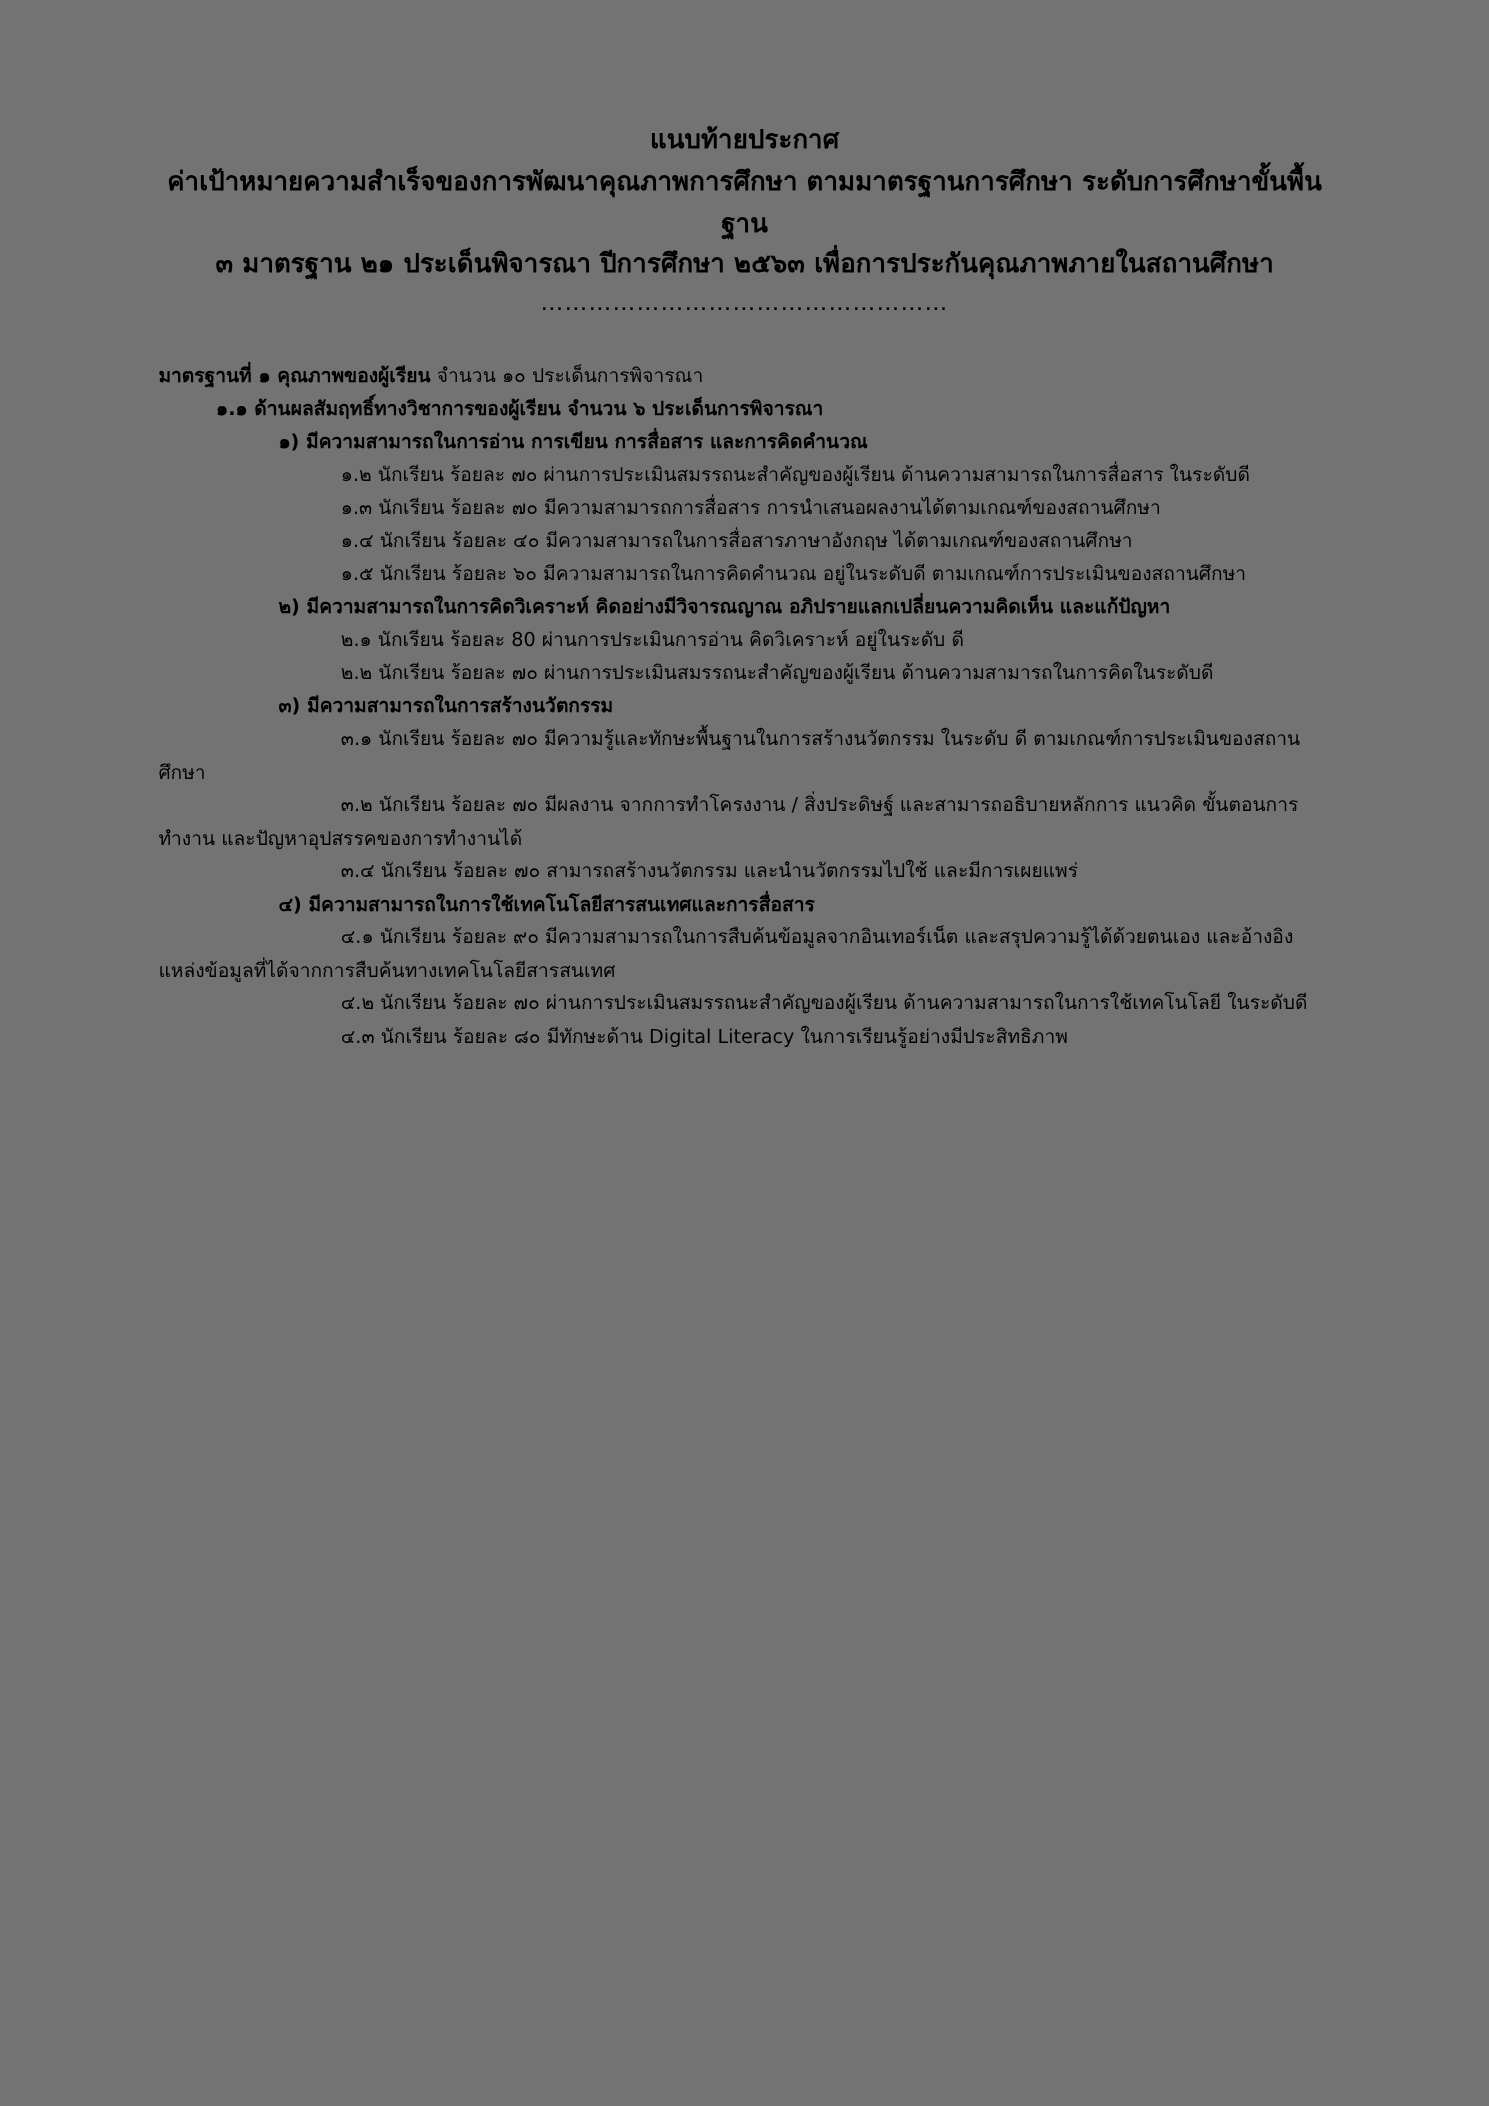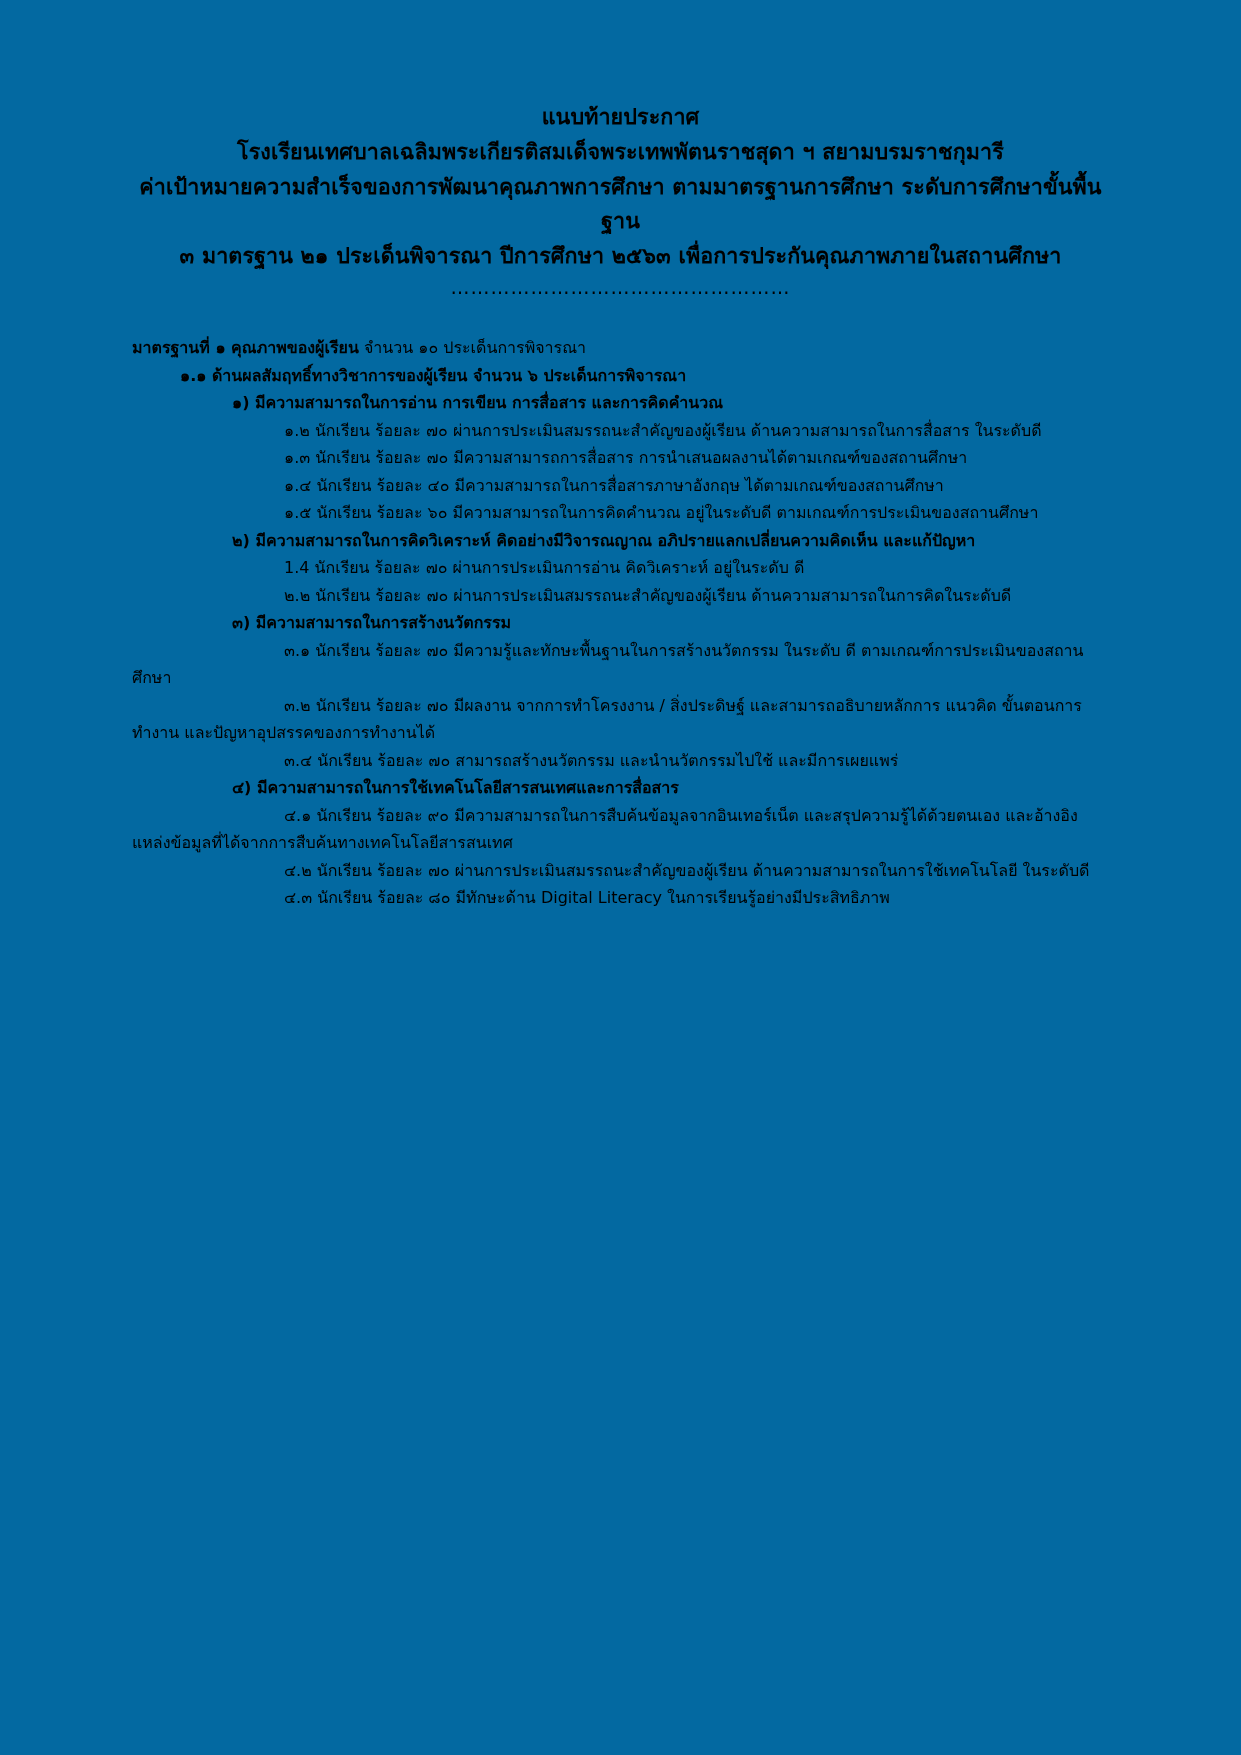--- a/index.html
+++ b/index.html
@@ -8,21 +8,21 @@
     background: #ffffff;
   }
   body {
     font-family: "DejaVu Sans", sans-serif;
     color: #000000;
   }
   .page {
     position: relative;
     width: 1241px;
     height: 1755px;
-    background: #0369a1;
+    background: #737373;
     box-sizing: border-box;
     padding: 100px 132px 0 132px;
     overflow: hidden;
   }
   .doc-header {
     text-align: center;
   }
   .doc-header .hline {
     font-weight: bold;
     font-size: 21.5px;
@@ -67,40 +67,39 @@
     text-indent: 152px;
   }
 </style>
 </head>
 <body>
 
 <div class="page">
 
   <div class="doc-header">
     <p class="hline">แนบท้ายประกาศ</p>
-    <p class="hline">โรงเรียนเทศบาลเฉลิมพระเกียรติสมเด็จพระเทพพัตนราชสุดา ฯ สยามบรมราชกุมารี</p>
     <p class="hline">ค่าเป้าหมายความสำเร็จของการพัฒนาคุณภาพการศึกษา ตามมาตรฐานการศึกษา ระดับการศึกษาขั้นพื้นฐาน</p>
     <p class="hline">๓ มาตรฐาน  ๒๑ ประเด็นพิจารณา ปีการศึกษา ๒๕๖๓ เพื่อการประกันคุณภาพภายในสถานศึกษา</p>
     <p class="dots">……………………………………………</p>
   </div>
 
   <div class="body-block">
 
     <p class="lvl0"><span>มาตรฐานที่  ๑  คุณภาพของผู้เรียน</span><span class="norm">  จำนวน ๑๐ ประเด็นการพิจารณา</span></p>
 
     <p class="lvl1"><span>๑.๑ ด้านผลสัมฤทธิ์ทางวิชาการของผู้เรียน</span><span class="norm">  จำนวน ๖ ประเด็นการพิจารณา</span></p>
 
     <p class="lvl2">๑)  มีความสามารถในการอ่าน การเขียน การสื่อสาร และการคิดคำนวณ</p>
     <p class="lvl3">๑.๒ นักเรียน ร้อยละ ๗๐ ผ่านการประเมินสมรรถนะสำคัญของผู้เรียน ด้านความสามารถในการสื่อสาร ในระดับดี</p>
     <p class="lvl3">๑.๓ นักเรียน ร้อยละ ๗๐ มีความสามารถการสื่อสาร การนำเสนอผลงานได้ตามเกณฑ์ของสถานศึกษา</p>
     <p class="lvl3">๑.๔ นักเรียน ร้อยละ ๔๐ มีความสามารถในการสื่อสารภาษาอังกฤษ ได้ตามเกณฑ์ของสถานศึกษา</p>
     <p class="lvl3">๑.๕ นักเรียน ร้อยละ ๖๐ มีความสามารถในการคิดคำนวณ อยู่ในระดับดี ตามเกณฑ์การประเมินของสถานศึกษา</p>
 
     <p class="lvl2">๒)  มีความสามารถในการคิดวิเคราะห์ คิดอย่างมีวิจารณญาณ อภิปรายแลกเปลี่ยนความคิดเห็น และแก้ปัญหา</p>
-    <p class="lvl3">1.4 นักเรียน ร้อยละ ๗๐ ผ่านการประเมินการอ่าน คิดวิเคราะห์ อยู่ในระดับ ดี</p>
+    <p class="lvl3">๒.๑ นักเรียน ร้อยละ 80 ผ่านการประเมินการอ่าน คิดวิเคราะห์ อยู่ในระดับ ดี</p>
     <p class="lvl3">๒.๒ นักเรียน ร้อยละ ๗๐ ผ่านการประเมินสมรรถนะสำคัญของผู้เรียน ด้านความสามารถในการคิดในระดับดี</p>
 
     <p class="lvl2">๓)  มีความสามารถในการสร้างนวัตกรรม</p>
     <p class="lvl3">๓.๑ นักเรียน ร้อยละ ๗๐ มีความรู้และทักษะพื้นฐานในการสร้างนวัตกรรม ในระดับ ดี ตามเกณฑ์การประเมินของสถานศึกษา</p>
     <p class="lvl3">๓.๒ นักเรียน ร้อยละ ๗๐ มีผลงาน จากการทำโครงงาน / สิ่งประดิษฐ์   และสามารถอธิบายหลักการ แนวคิด ขั้นตอนการทำงาน และปัญหาอุปสรรคของการทำงานได้</p>
     <p class="lvl3">๓.๔ นักเรียน ร้อยละ ๗๐ สามารถสร้างนวัตกรรม และนำนวัตกรรมไปใช้ และมีการเผยแพร่</p>
 
     <p class="lvl2">๔)  มีความสามารถในการใช้เทคโนโลยีสารสนเทศและการสื่อสาร</p>
     <p class="lvl3">๔.๑ นักเรียน ร้อยละ ๙๐ มีความสามารถในการสืบค้นข้อมูลจากอินเทอร์เน็ต และสรุปความรู้ได้ด้วยตนเอง และอ้างอิงแหล่งข้อมูลที่ได้จากการสืบค้นทางเทคโนโลยีสารสนเทศ</p>
     <p class="lvl3">๔.๒ นักเรียน ร้อยละ ๗๐ ผ่านการประเมินสมรรถนะสำคัญของผู้เรียน ด้านความสามารถในการใช้เทคโนโลยี ในระดับดี</p>

